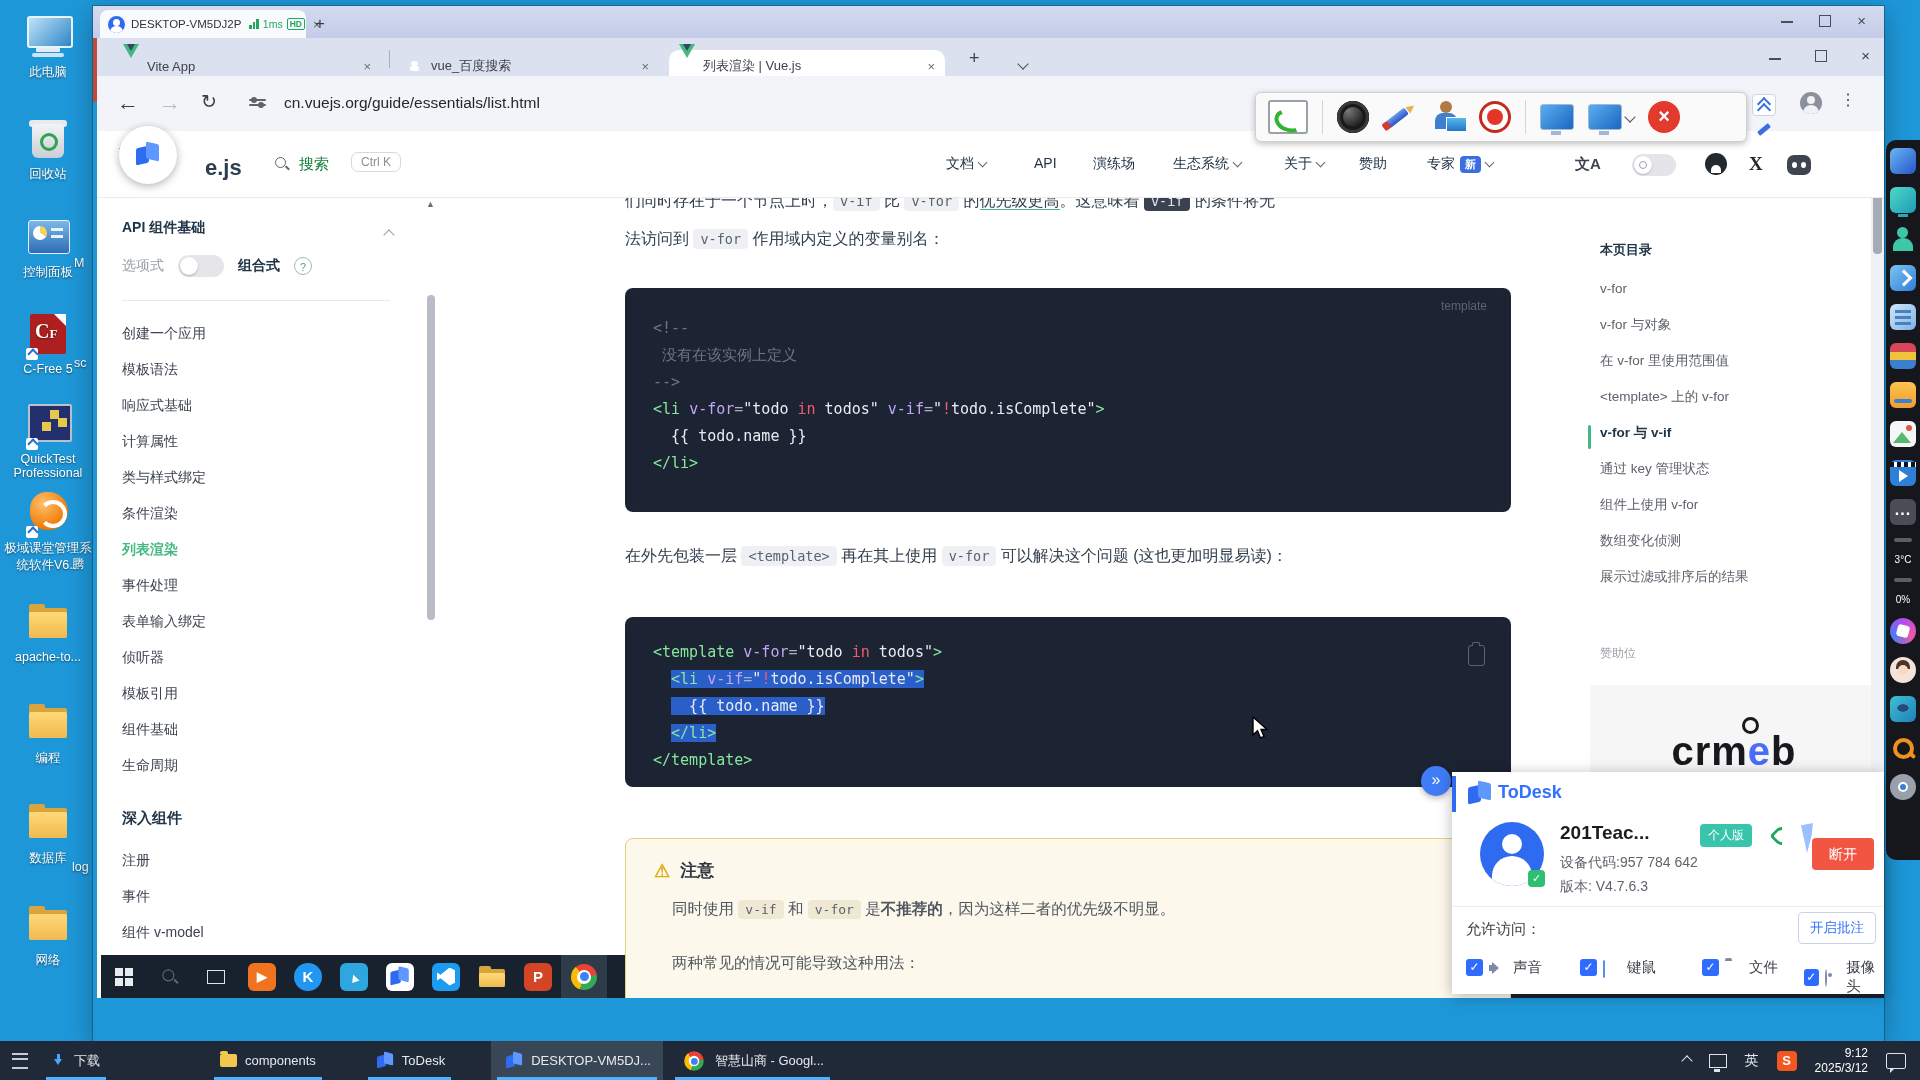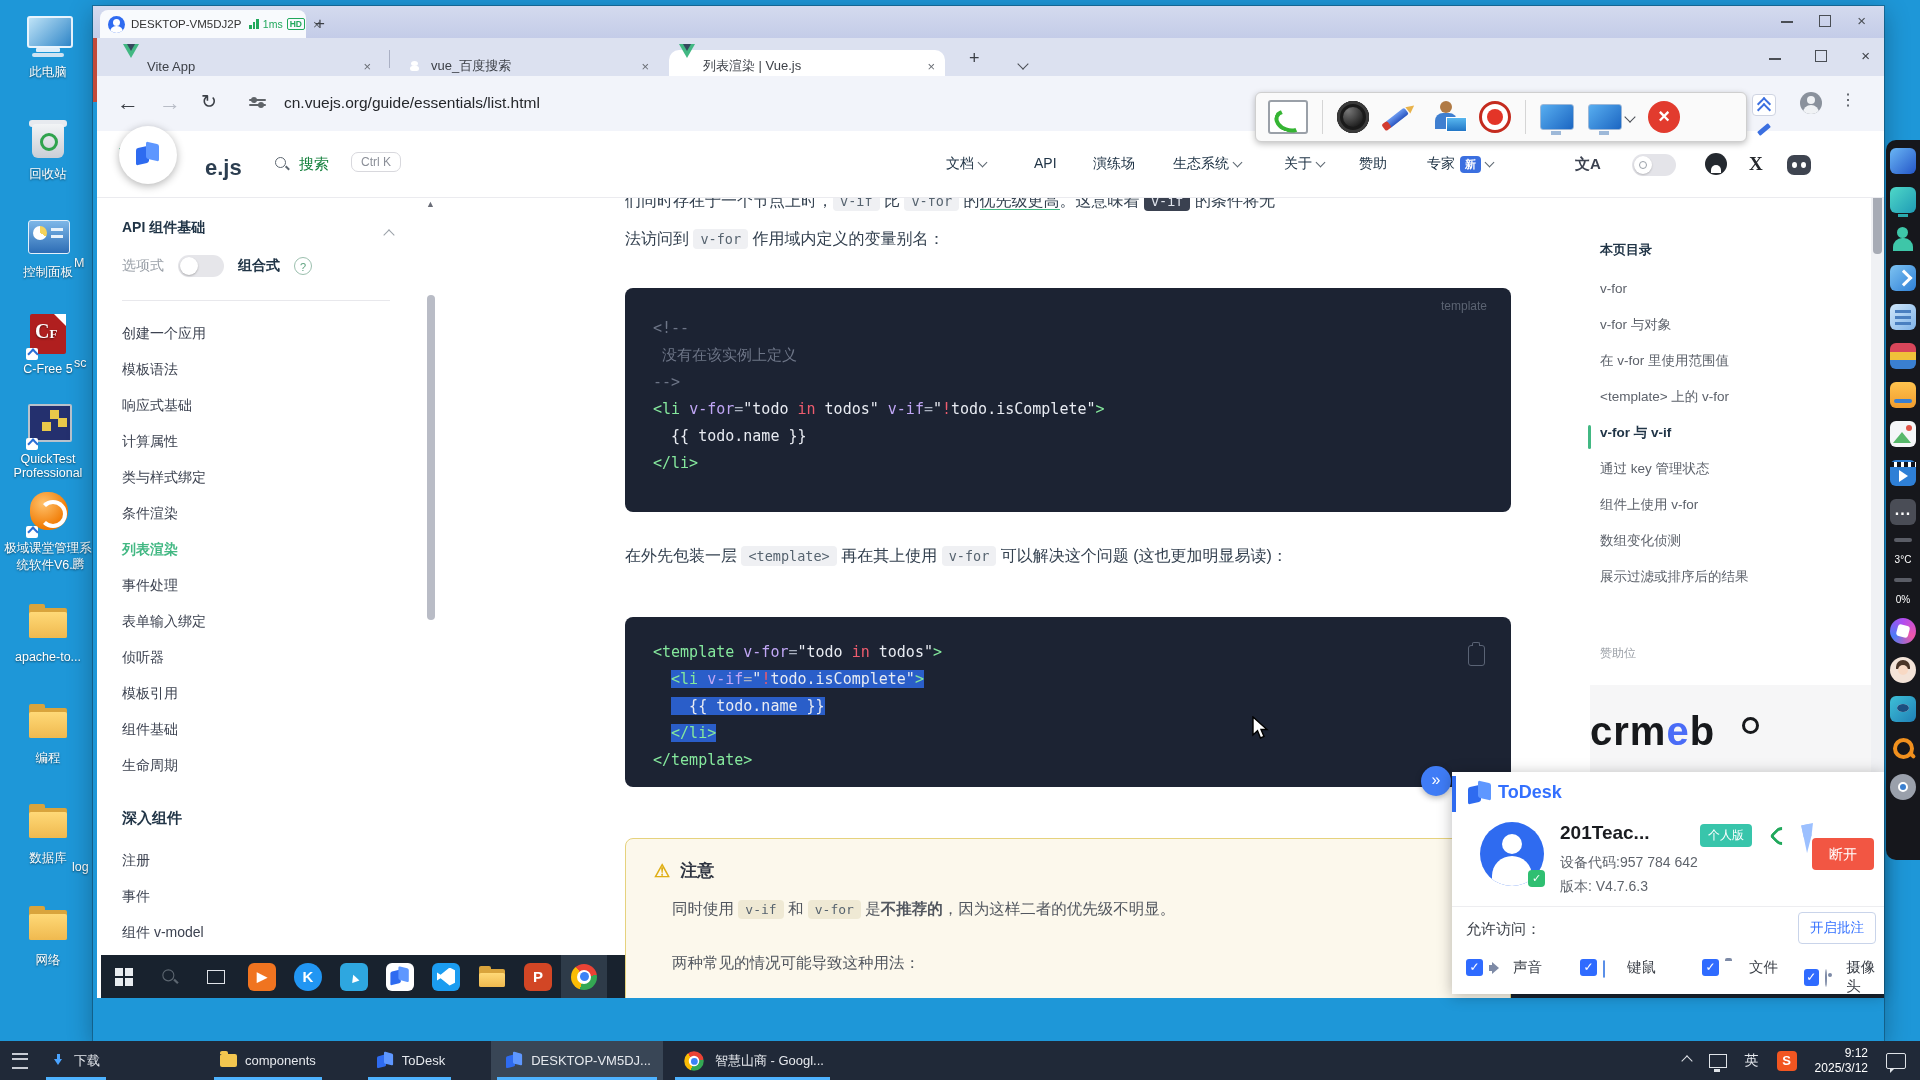--- a/index.html
+++ b/index.html
@@ -140,21 +140,21 @@
   .warn .icode{background:#efe9d4;font-size:13px;}
   
   #aside{position:absolute;left:1391px;top:0;width:300px;height:867px;}
   .toc-title{position:absolute;left:112px;top:110px;font-size:13px;font-weight:700;color:#213547;}
   .toc-list{position:absolute;left:112px;top:140px;width:188px;}
   .toc-item{height:36px;line-height:36px;font-size:13.5px;color:#5d626b;white-space:nowrap;}
   .toc-item.active{color:#213547;font-weight:700;}
   .toc-bar{position:absolute;left:100px;top:294px;width:3px;height:24px;background:#42b883;border-radius:2px;}
   .sp-label{position:absolute;left:112px;top:514px;font-size:12px;color:#9ca1a8;}
   .sp-box{position:absolute;left:102px;top:554px;width:288px;height:255px;background:#f6f6f7;}
-  .crmeb{position:absolute;left:0;top:24px;width:100%;font-size:40px;font-weight:800;color:#17191c;letter-spacing:1px;}
+  .crmeb{position:absolute;left:0;top:44px;width:100%;text-align:center;font-size:40px;font-weight:800;color:#17191c;letter-spacing:1px;}
   .crmeb b{color:#4a6cf7;}
   .crmeb-ring{position:absolute;left:152px;top:32px;width:11px;height:11px;border:3px solid #17191c;border-radius:50%;}
   .crmeb-tag{position:absolute;left:0;top:96px;width:100%;text-align:center;font-size:12.5px;color:#17191c;letter-spacing:3px;}
   .pg-scroll{position:absolute;right:0;top:0;width:13px;height:867px;background:#f0f1f4;}
   .pg-thumb{position:absolute;left:2px;top:8px;width:9px;height:115px;border-radius:4px;background:#a7abb5;}
   
   #cursor{position:absolute;left:724px;top:585px;z-index:30;}
   
   #anno{position:absolute;left:1255px;top:92px;width:492px;height:50px;background:#fafafa;border:1px solid #cfcfcf;border-radius:6px;box-shadow:0 2px 6px rgba(0,0,0,.25);z-index:50;display:flex;align-items:center;gap:14px;padding:0 12px;box-sizing:border-box;}
   .an-sep{width:1px;height:34px;background:#d5d5d5;}

